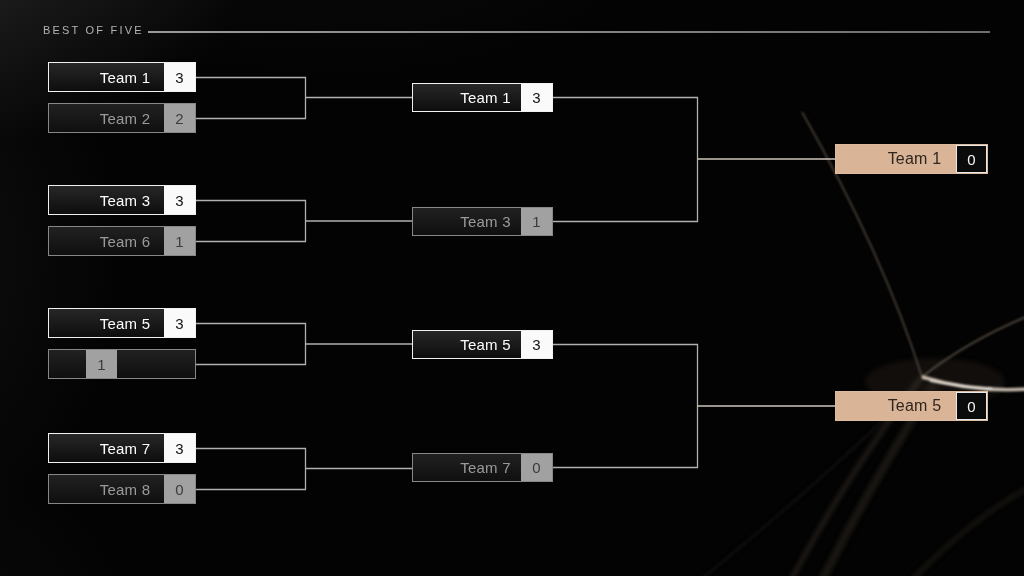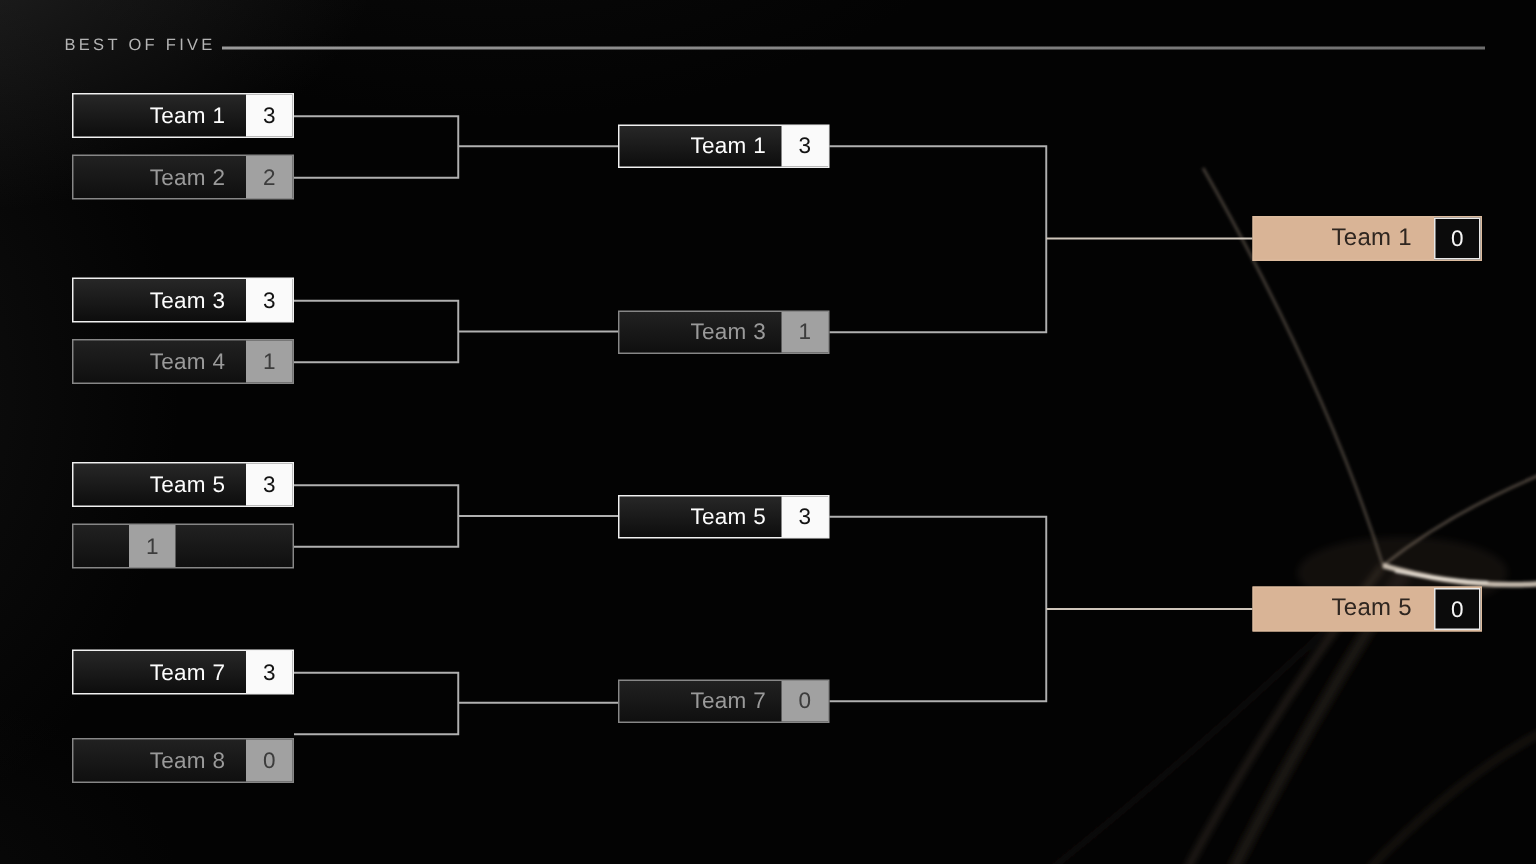--- a/index.html
+++ b/index.html
@@ -107,37 +107,37 @@
 <div class="teambox box-r1 loser" style="top:103px">
   <span class="tname">Team 2</span>
   <span class="tscore">2</span>
 </div>
 
 <div class="teambox box-r1 winner" style="top:185px">
   <span class="tname">Team 3</span>
   <span class="tscore">3</span>
 </div>
 <div class="teambox box-r1 loser" style="top:226px">
-  <span class="tname">Team 4</span>
+  <span class="tname">Team 6</span>
   <span class="tscore">1</span>
 </div>
 
 <div class="teambox box-r1 winner" style="top:308px">
   <span class="tname">Team 5</span>
   <span class="tscore">3</span>
 </div>
 <div class="teambox box-r1 loser" style="top:349px">
   <span class="tscore">1</span>
 </div>
 
 <div class="teambox box-r1 winner" style="top:433px">
   <span class="tname">Team 7</span>
   <span class="tscore">3</span>
 </div>
-<div class="teambox box-r1 loser" style="top:492px">
+<div class="teambox box-r1 loser" style="top:474px">
   <span class="tname">Team 8</span>
   <span class="tscore">0</span>
 </div>
 
 <div class="teambox box-sf winner" style="top:83px">
   <span class="tname">Team 1</span>
   <span class="tscore">3</span>
 </div>
 <div class="teambox box-sf loser" style="top:207px">
   <span class="tname">Team 3</span>

